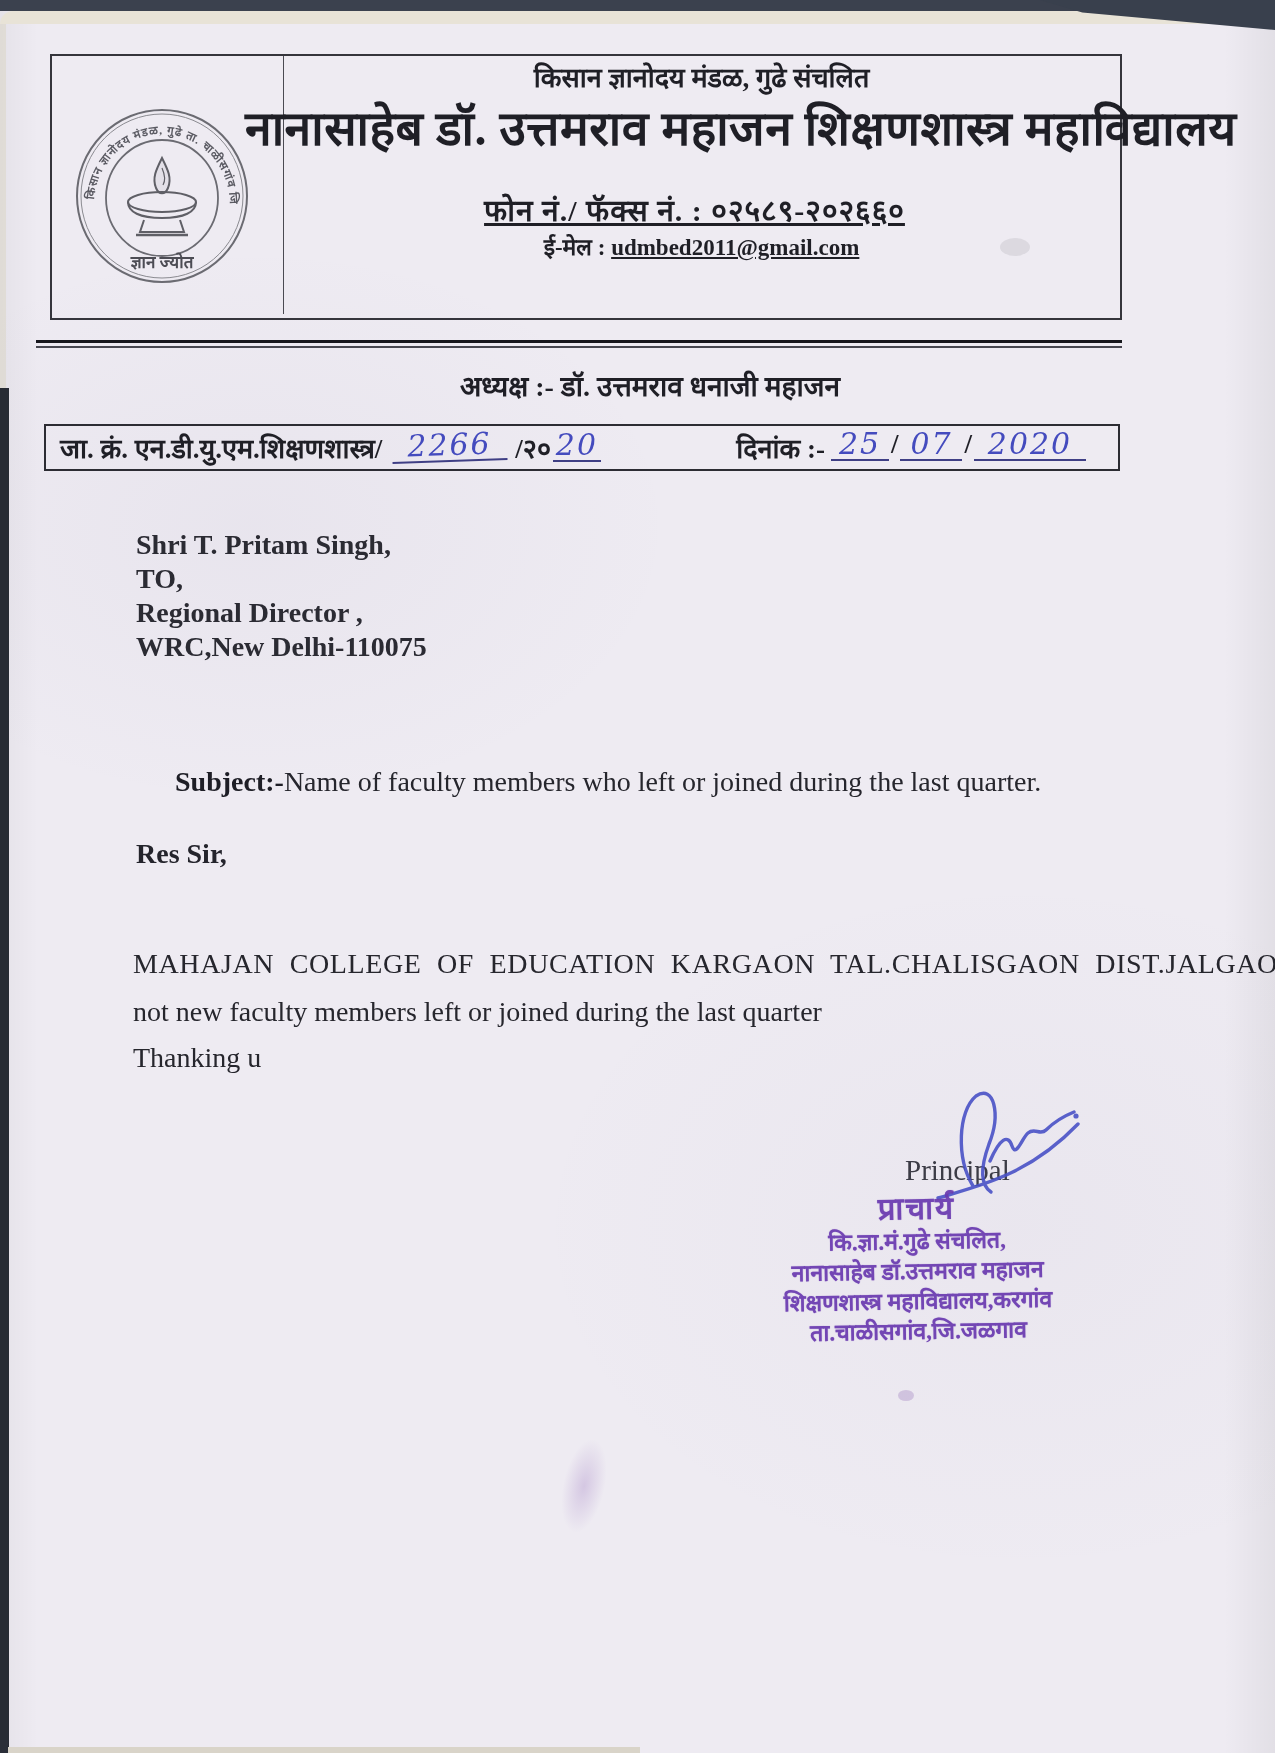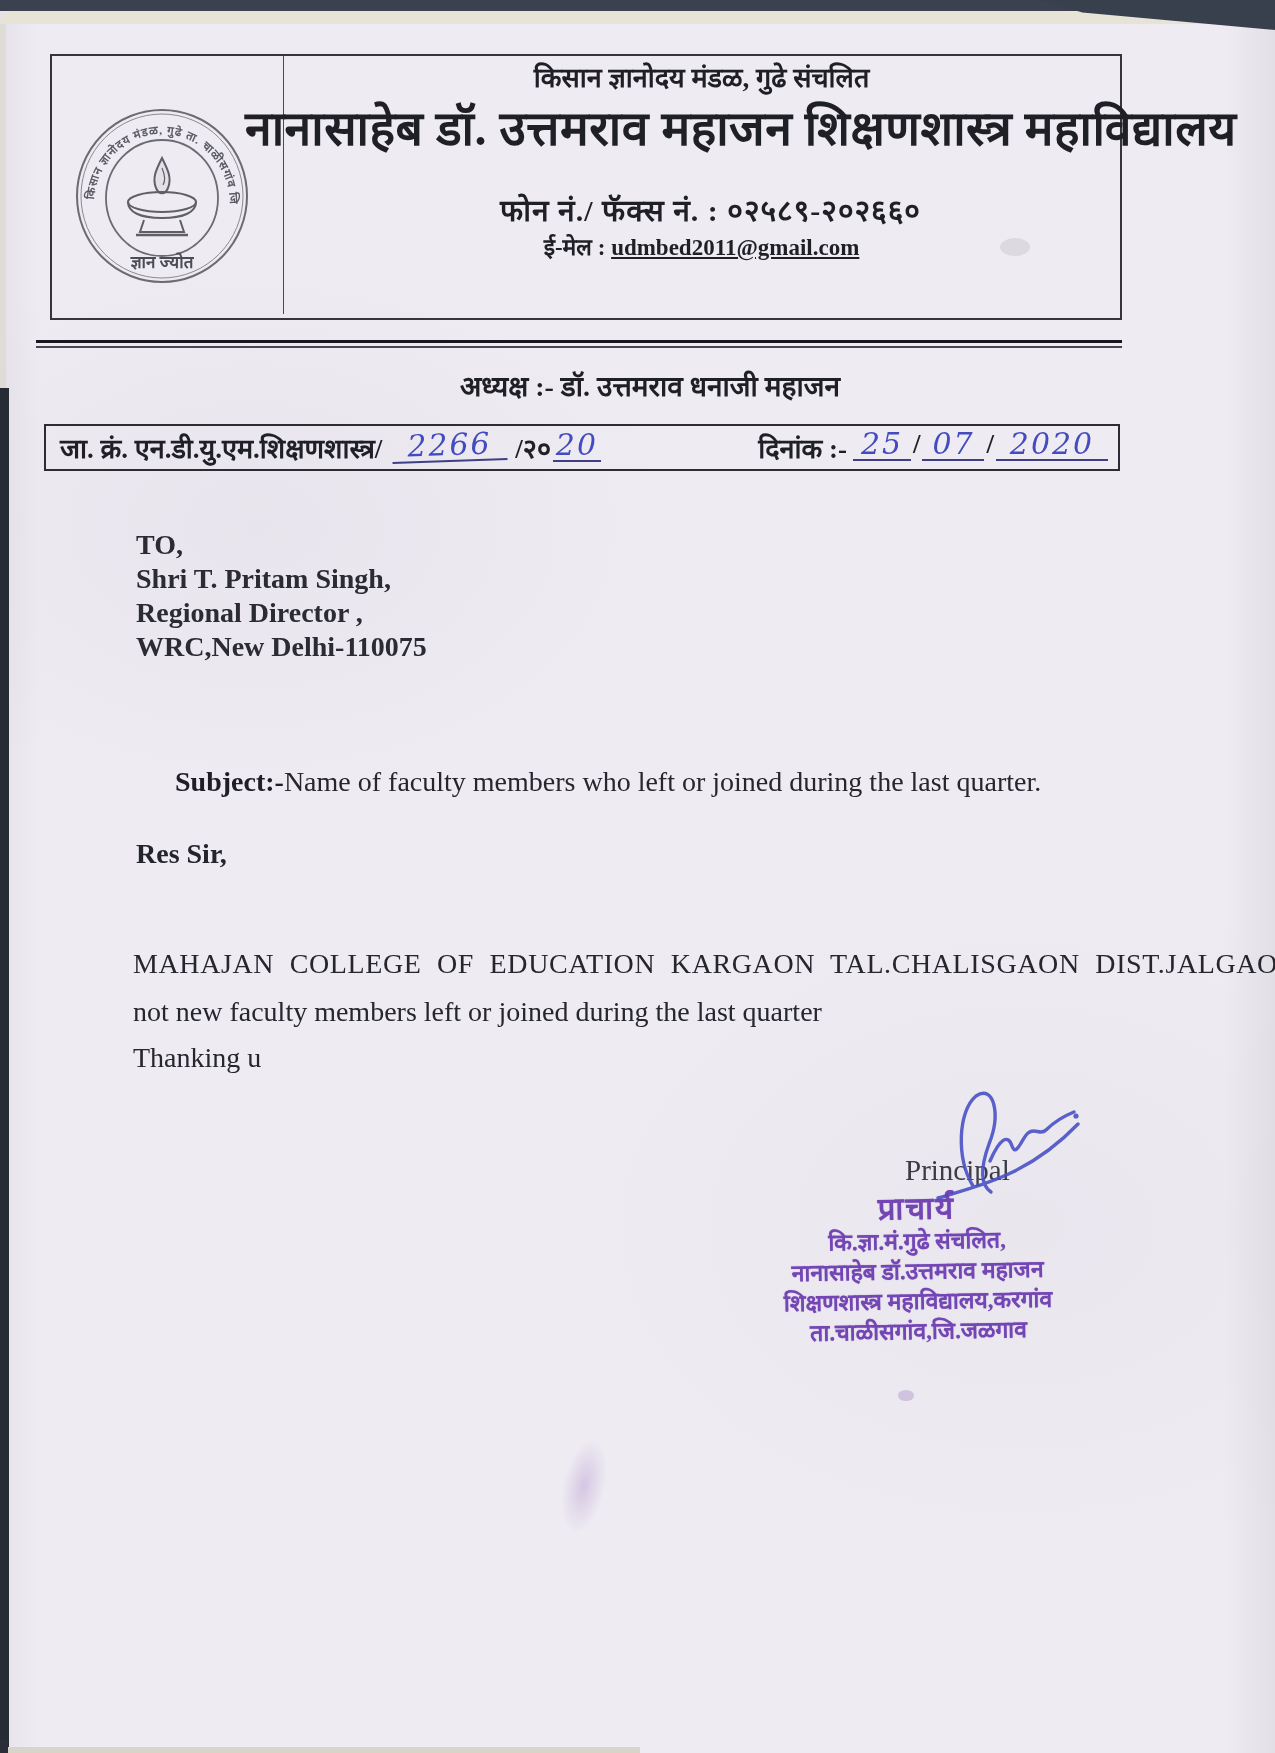--- a/index.html
+++ b/index.html
@@ -31,32 +31,32 @@
   .scan-left-dark{left:0;top:388px;width:9px;height:1365px;background:#272b34;}
   .scan-bottom-cream{left:0;top:1747px;width:640px;height:6px;background:#d9d4c9;}
   .scan-bottom-dark{left:0;top:1740px;width:8px;height:13px;background:#2a2e38;}
 
   
   .header-box{left:50px;top:54px;width:1068px;height:262px;border:2px solid #35353c;}
   .header-divider{left:283px;top:56px;width:0;height:258px;border-left:1.5px solid #4a4a52;}
   .h-line1{left:285px;top:58px;width:833px;font-size:27px;text-align:center;}
   .h-line2{left:245px;top:94px;width:913px;font-size:48px;letter-spacing:.5px;}
   .h-line3{left:285px;top:150px;width:833px;font-size:30px;}
-  .h-line4{left:294px;top:189px;width:833px;font-size:30px;letter-spacing:1px;}
+  .h-line4{left:278px;top:189px;width:833px;font-size:30px;letter-spacing:1px;text-decoration:underline;}
   .h-line5{left:285px;top:230px;width:833px;font-size:23px;}
   .h-line5 .email{text-decoration:underline;}
   .h-line6{left:285px;top:260px;width:833px;font-size:23px;letter-spacing:.5px;}
 
   .double-rule{left:36px;top:340px;width:1086px;height:3px;
     border-top:3px solid #17171d;border-bottom:2px solid #474750;}
   .president{left:300px;top:366px;width:700px;font-size:28px;}
 
   
   .ref-box{left:44px;top:424px;width:1076px;height:47px;border:2px solid #2c2c33;
-    display:flex;align-items:center;padding:0 8px 0 14px;box-sizing:border-box;
+    display:flex;align-items:center;padding:0 30px 0 14px;box-sizing:border-box;
     font-size:27px;}
   .blank{display:inline-block;border-bottom:2.5px solid #3f3f85;text-align:center;line-height:1;}
   .hand{font-family:"DejaVu Serif","Liberation Serif",serif;font-style:italic;
     font-weight:400;color:#444bbe;font-size:30px;letter-spacing:2px;}
   .ref-num{width:115px;transform:rotate(-2deg);margin:0 8px 4px 10px;}
   .ref-year-blank{width:48px;margin:0 2px 4px 2px;}
   .date-group{margin-left:auto;display:flex;align-items:flex-start;}
   .d-day{width:58px;margin:0 2px 4px 6px;}
   .d-month{width:62px;margin:0 2px 4px 2px;}
   .d-year{width:112px;margin:0 2px 4px 2px;}
@@ -150,22 +150,22 @@
       <span class="dev nowrap">दिनांक :-</span>
       <span class="blank d-day"><span class="hand">25</span></span>
       <span class="dev">/</span>
       <span class="blank d-month"><span class="hand">07</span></span>
       <span class="dev">/</span>
       <span class="blank d-year"><span class="hand">2020</span></span>
     </span>
   </div>
 
   <div class="abs eng to-block">
+    <div>Shri T. Pritam Singh,</div>
     <div>TO,</div>
-    <div>Shri T. Pritam Singh,</div>
     <div>Regional Director ,</div>
     <div>WRC,New Delhi-110075</div>
   </div>
 
   <div class="abs eng subject"><b>Subject:-</b><span>Name of faculty members who left or joined during the last quarter.</span></div>
 
   <div class="abs eng salutation">Res Sir,</div>
 
   <div class="abs eng nowrap body-l2">MAHAJAN COLLEGE OF EDUCATION KARGAON TAL.CHALISGAON DIST.JALGAON</div>
   <div class="abs eng nowrap body-l3">not new faculty members left or joined during the last quarter</div>

